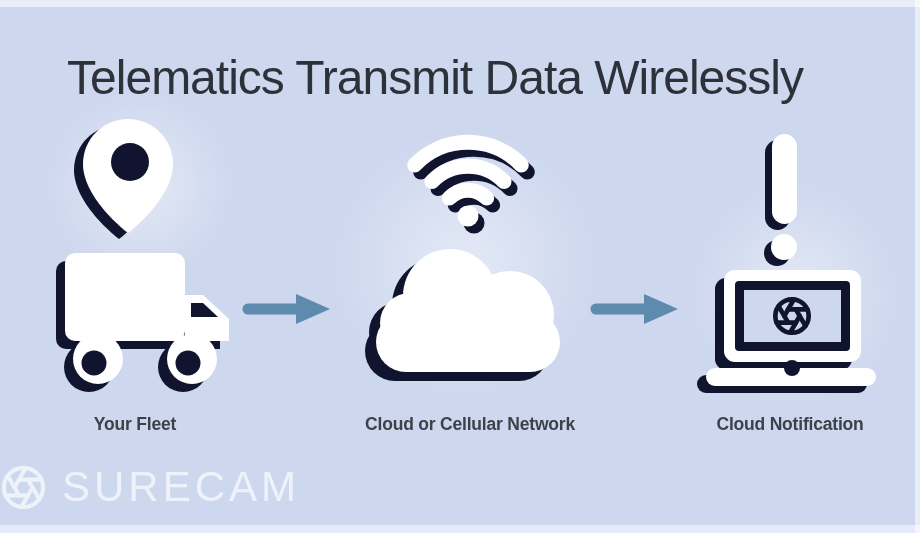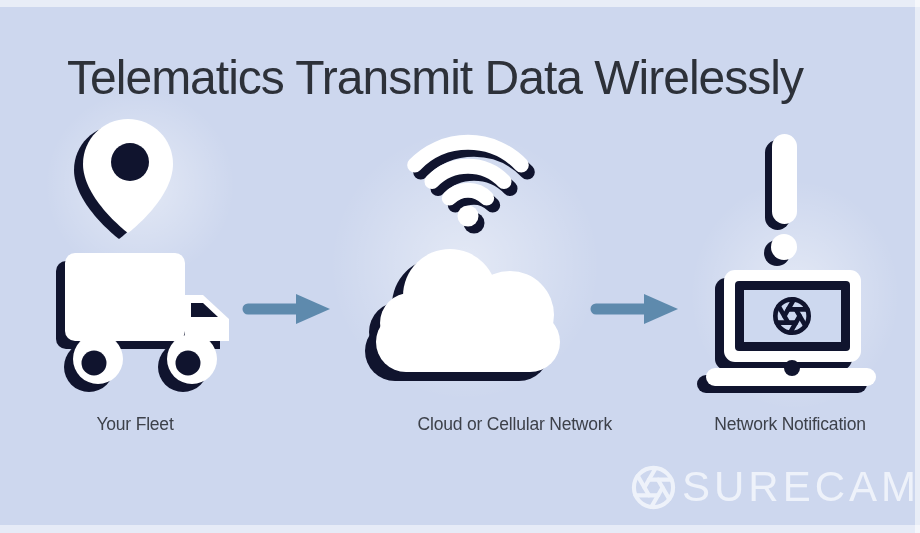--- a/index.html
+++ b/index.html
@@ -35,29 +35,29 @@
   .icon-svg { position:absolute; }
   .fleet-icon   { left:40px;  top:113px; }
   .network-icon { left:350px; top:120px; }
   .alert-icon   { left:690px; top:128px; }
   .arrow { position:absolute; top:291px; }
   .arrow-1 { left:240px; }
   .arrow-2 { left:588px; }
 
   .step-label {
     position:absolute; top:414px; text-align:center;
-    font-size:17.5px; font-weight:400; letter-spacing:-0.2px;
+    font-size:17.5px; font-weight:700; letter-spacing:-0.2px;
     color: var(--label-text);
   }
   .label-fleet  { left:35px;  width:200px; }
-  .label-cloud  { left:312px; width:300px;text-align:right; }
+  .label-cloud  { left:320px; width:300px; }
   .label-remote { left:665px; width:250px; }
 
   .brand { position:absolute; left:0; top:459px; width:920px; height:56px;
-    display:flex; align-items:center; justify-content:flex-end; gap:5px; }
+    display:flex; align-items:center; justify-content:flex-start; gap:15px; }
   .brand-name {
     font-size:42px; font-weight:200; letter-spacing:4px;
     color: var(--logo-white);
   }
 
   .white-fill { fill: var(--icon-white); }
   .navy-fill  { fill: var(--navy); }
   .screen-rect { fill: var(--screen-fill); }
   .white-arc { stroke: var(--icon-white); fill:none; stroke-width:15; stroke-linecap:round; }
   .navy-arc  { stroke: var(--navy);       fill:none; stroke-width:15; stroke-linecap:round; }
@@ -179,21 +179,21 @@
         <line class="aperture-navy" x1="14.31" y1="16" x2="2.83" y2="16"></line>
         <line class="aperture-navy" x1="16.62" y1="12" x2="10.88" y2="21.94"></line>
       </g>
       <rect class="white-fill" x="16" y="240" width="170" height="18" rx="9"></rect>
       <circle class="navy-fill" cx="102" cy="240" r="8"></circle>
     </g>
   </svg>
 
   <div class="step-label label-fleet">Your Fleet</div>
   <div class="step-label label-cloud">Cloud or Cellular Network</div>
-  <div class="step-label label-remote">Network Notification</div>
+  <div class="step-label label-remote">Cloud Notification</div>
 
   <div class="brand">
     <svg width="47" height="47" viewBox="0 0 24 24">
       <circle class="aperture-white" cx="12" cy="12" r="10"></circle>
       <line class="aperture-white" x1="14.31" y1="8" x2="20.05" y2="17.94"></line>
       <line class="aperture-white" x1="9.69" y1="8" x2="21.17" y2="8"></line>
       <line class="aperture-white" x1="7.38" y1="12" x2="13.12" y2="2.06"></line>
       <line class="aperture-white" x1="9.69" y1="16" x2="3.95" y2="6.06"></line>
       <line class="aperture-white" x1="14.31" y1="16" x2="2.83" y2="16"></line>
       <line class="aperture-white" x1="16.62" y1="12" x2="10.88" y2="21.94"></line>

